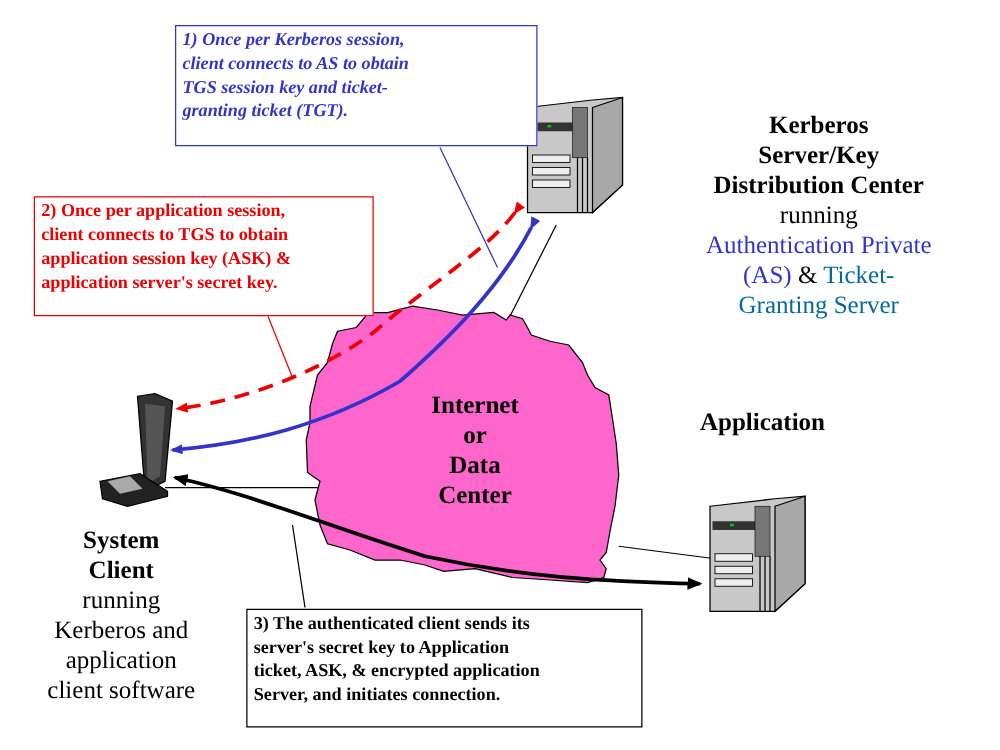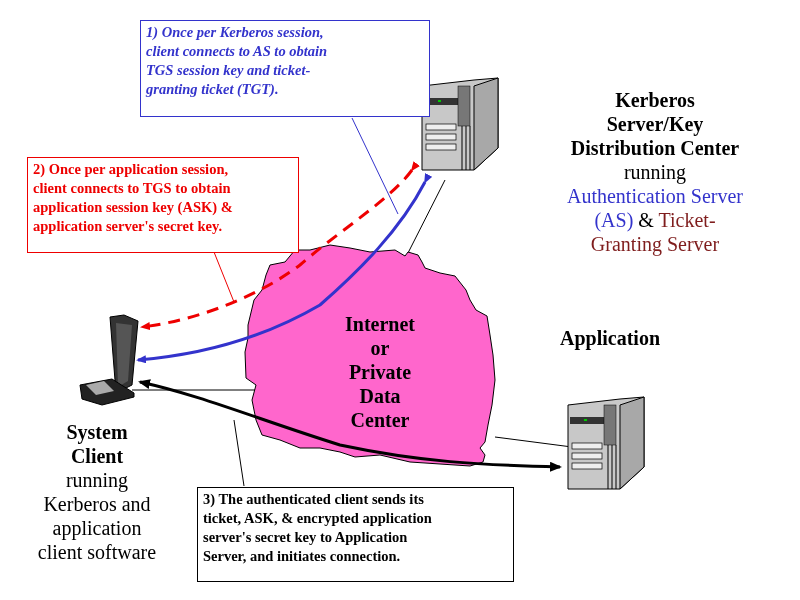--- a/index.html
+++ b/index.html
@@ -17,21 +17,21 @@
   .label {
     position: absolute; text-align: center; font-family: Liberation Serif, serif;
     font-size: 20px; line-height: 24px; color: #000000; white-space: nowrap;
   }
   .label .b { font-weight: bold; }
   #kdc-label { left: 535px; top: 88px; width: 240px; }
   #network-label { left: 300px; top: 312px; width: 160px; font-weight: bold; }
   #app-label { left: 545px; top: 326px; width: 130px; font-weight: bold; }
   #client-label { left: 22px; top: 420px; width: 150px; }
   .blue { color: #3333cc; }
-  .red { color: #7f1d1d; }
+  .red { color: #0369a1; }
 </style>
 </head>
 <body>
 
 <div id="stage">
   <svg id="diagram" width="800" height="600" viewBox="0 0 800 600">
     <defs>
       <marker id="arrow-blue" markerWidth="10" markerHeight="8" refX="8" refY="4" orient="auto" markerUnits="userSpaceOnUse">
         <path d="M0,0 L10,4 L0,8 Z" fill="#3333cc"></path>
       </marker>
@@ -107,39 +107,38 @@
 
   <div class="callout" id="callout-2">
     <div>2) Once per application session,</div>
     <div>client connects to TGS to obtain</div>
     <div>application session key (ASK) &amp;</div>
     <div>application server's secret key.</div>
   </div>
 
   <div class="callout" id="callout-3">
     <div>3) The authenticated client sends its</div>
+    <div>server's secret key to Application</div>
     <div>ticket, ASK, &amp; encrypted application</div>
-    <div>server's secret key to Application</div>
     <div>Server, and initiates connection.</div>
   </div>
 
   <div class="label" id="kdc-label">
     <div class="b">Kerberos</div>
     <div class="b">Server/Key</div>
     <div class="b">Distribution Center</div>
     <div>running</div>
-    <div class="blue">Authentication Server</div>
+    <div class="blue">Authentication Private</div>
     <div><span class="blue">(AS)</span><span style="white-space:pre"> &amp; </span><span class="red">Ticket-</span></div>
     <div class="red">Granting Server</div>
   </div>
 
   <div class="label" id="network-label">
     <div>Internet</div>
     <div>or</div>
-    <div>Private</div>
     <div>Data</div>
     <div>Center</div>
   </div>
 
   <div class="label" id="app-label">
     <div>Application</div>
   </div>
 
   <div class="label" id="client-label">
     <div class="b">System</div>

